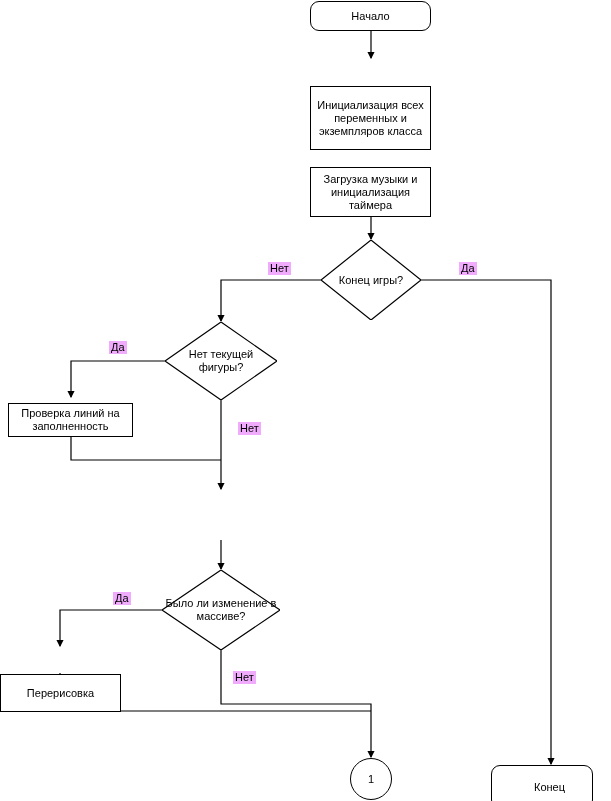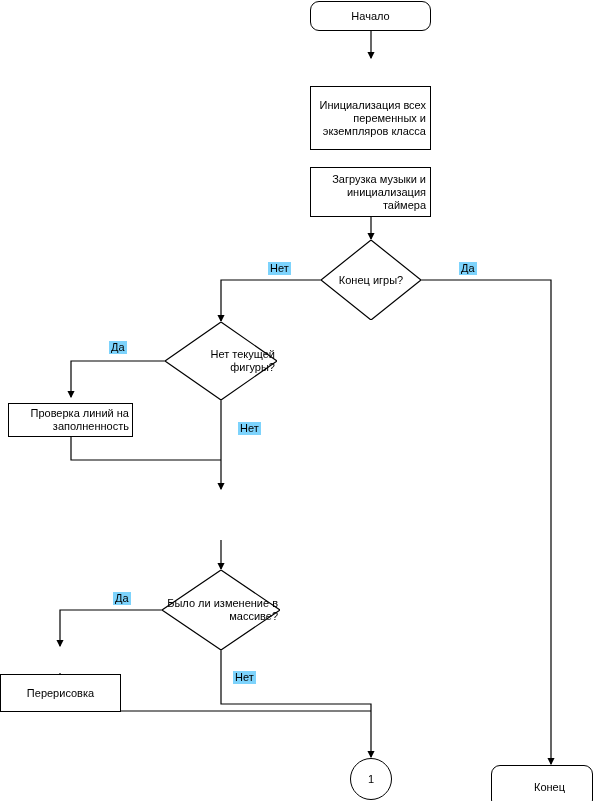--- a/index.html
+++ b/index.html
@@ -23,21 +23,21 @@
     top: 0;
     width: 611px;
     height: 801px;
   }
   .node {
     position: absolute;
     box-sizing: border-box;
     display: flex;
     align-items: center;
     justify-content: center;
-    text-align: right;
+    text-align: center;
     color: #000000;
     font-size: 11px;
     line-height: 13px;
     z-index: 2;
   }
   .proc {
     border: 1px solid #000000;
     background: #ffffff;
     margin-top: 28px;
   }
@@ -65,21 +65,21 @@
     left: 0;
     top: 0;
   }
   .edge-label {
     position: absolute;
     font-size: 11px;
     line-height: 13px;
     color: #000000;
     white-space: nowrap;
     z-index: 3;
-    background: #7dd3fc;
+    background: #f0abfc;
     padding: 0 2px;
   }
 </style>
 </head>
 <body>
 
 <div id="canvas">
 
   <svg id="wires" viewBox="0 0 611 801" xmlns="http://www.w3.org/2000/svg">
     <defs>

